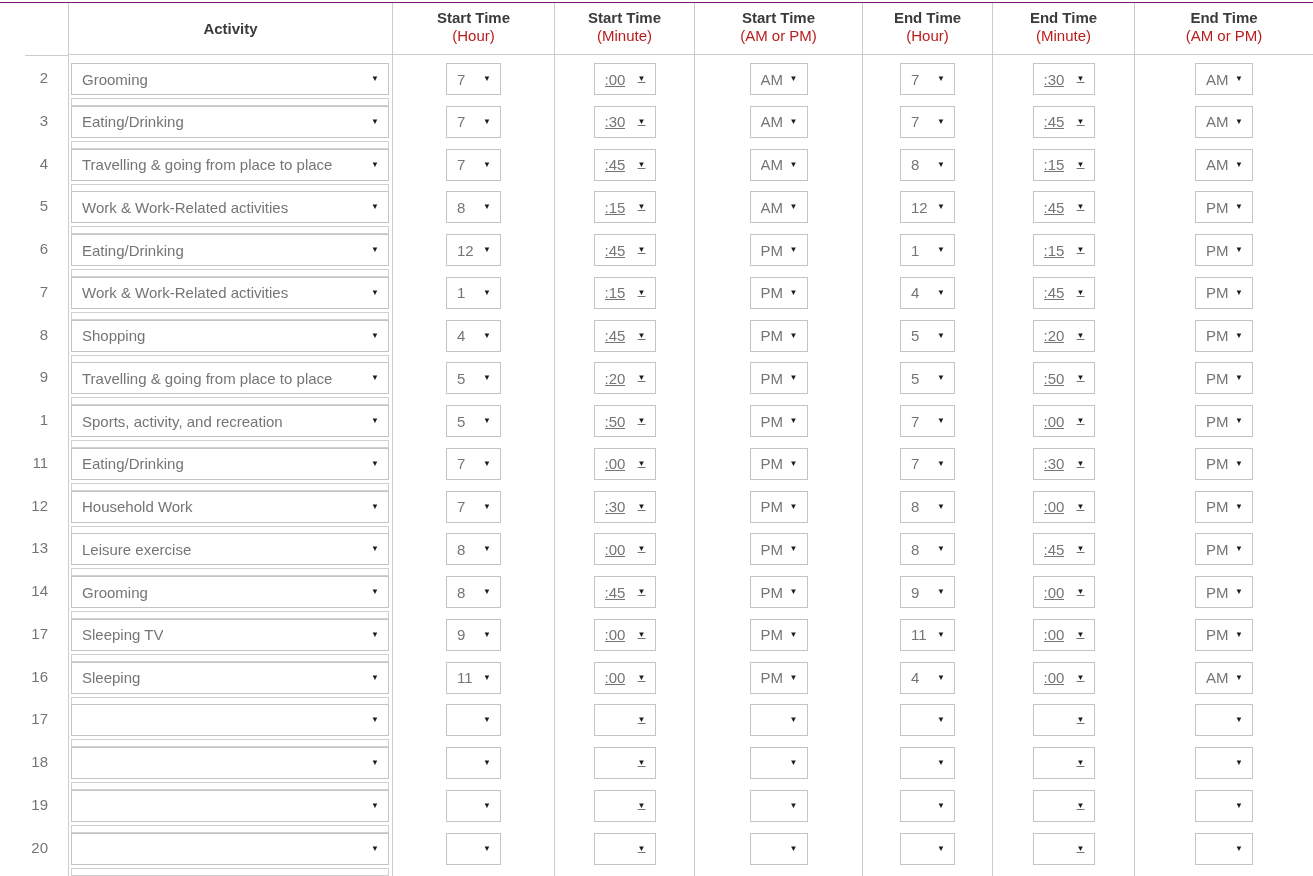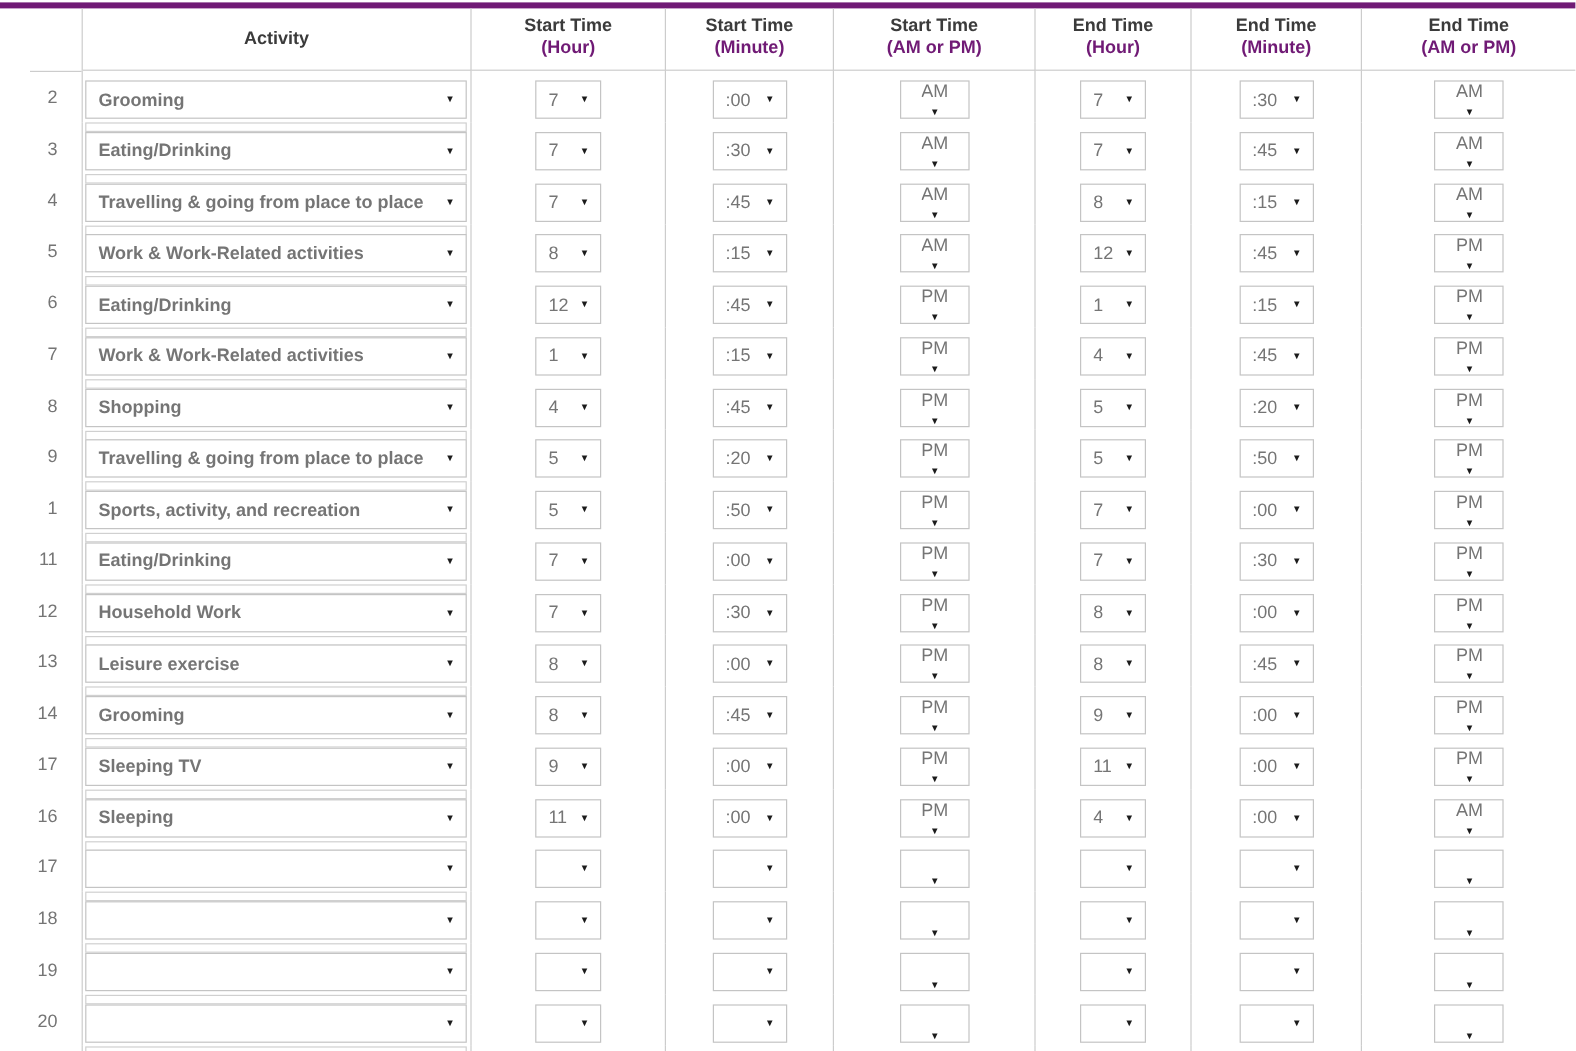--- a/index.html
+++ b/index.html
@@ -9,66 +9,66 @@
     overflow: hidden;
     font-family: "Liberation Sans", sans-serif;
   }
   .sheet { position: relative; width: 1313px; height: 876px; padding-top: 2px; }
   .grid {
     display: grid;
     width: 1313px;
     height: 874px;
     grid-template-columns: 69px 324px 162px 140px 168px 130px 142px 178px;
     grid-template-rows: 52px repeat(19, 42.75px) minmax(0, 1fr);
-    border-top: 5px solid #701a75;
+    border-top: 1px solid #701a75;
   }
   .cell { border-right: 1px solid #cccccc; }
   .cell.last { border-right: none; }
 
   
   .hcell {
     position: relative;
     border-right: 1px solid #cccccc;
     border-bottom: 1px solid #cccccc;
     display: flex; flex-direction: column; align-items: center;
     padding-top: 5px;
   }
   .hcell.last { border-right: none; }
   .hcell.numcol { border-bottom: none; }
   .hcell.numcol .underline {
     position: absolute; left: 25px; right: 0; bottom: -1px; height: 1px;
     background: #cccccc;
   }
   .hcell.single { justify-content: center; padding-top: 0; }
   .hlabel { font-size: 15px; font-weight: bold; color: #3b3b3b; line-height: 19px; }
-  .hsub   { font-size: 15px; font-weight: bold; color: #701a75; line-height: 18px; }
+  .hsub   { font-size: 15px; font-weight: normal; color: #b91c1c; line-height: 18px; }
 
   
   .numcell {
     text-align: right; padding: 8px 20px 0 0;
     font-size: 15px; color: #757575; line-height: 30px;
   }
-  .actcell { padding: 8px 4px 0 2px; font-weight: bold; }
+  .actcell { padding: 8px 4px 0 2px; }
   .timecell { padding-top: 8px; display: flex; justify-content: center; align-items: flex-start; }
 
   .select {
     height: 32px;
     background: #ffffff;
     border: 1px solid #c4c4c4;
     display: flex; align-items: center; justify-content: space-between;
     padding: 0 9px 0 10px;
     font-size: 15px; color: #757575;
     cursor: default;
   }
   .select .arrow { font-size: 8px; color: #1b1b1b; line-height: 8px; flex: 0 0 auto; }
   .select .val { white-space: nowrap; overflow: hidden; }
   .actcell .select { width: 318px; }
   .w-hour { width: 55px; }
-  .w-min  { width: 62px; }
-  .w-ampm { width: 58px; flex-direction: column; }
+  .w-min  { width: 62px; text-decoration: underline; }
+  .w-ampm { width: 58px; }
 
   .strip {
     width: 318px; height: 8px; margin: 3px 0 0 0;
     background: #ffffff; border: 1px solid #d0d0d0;
   }
 </style>
 </head>
 <body>
 
 <div class="sheet">

